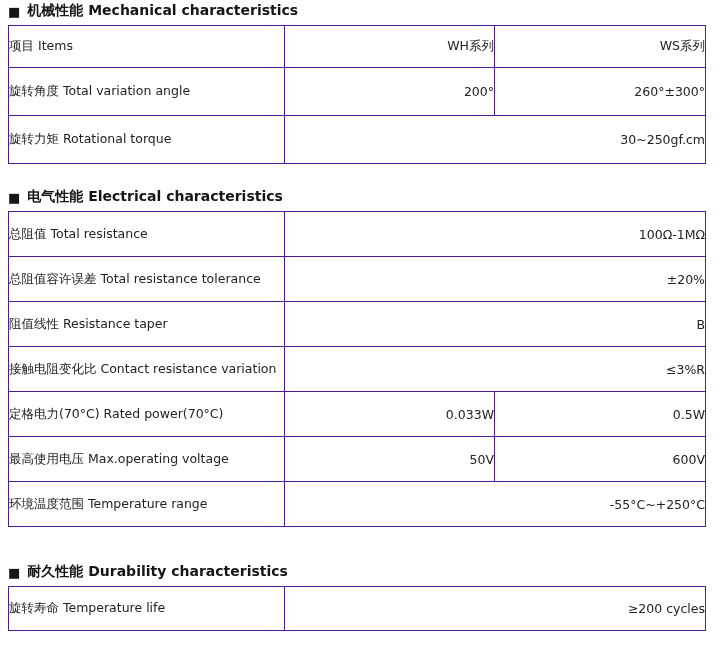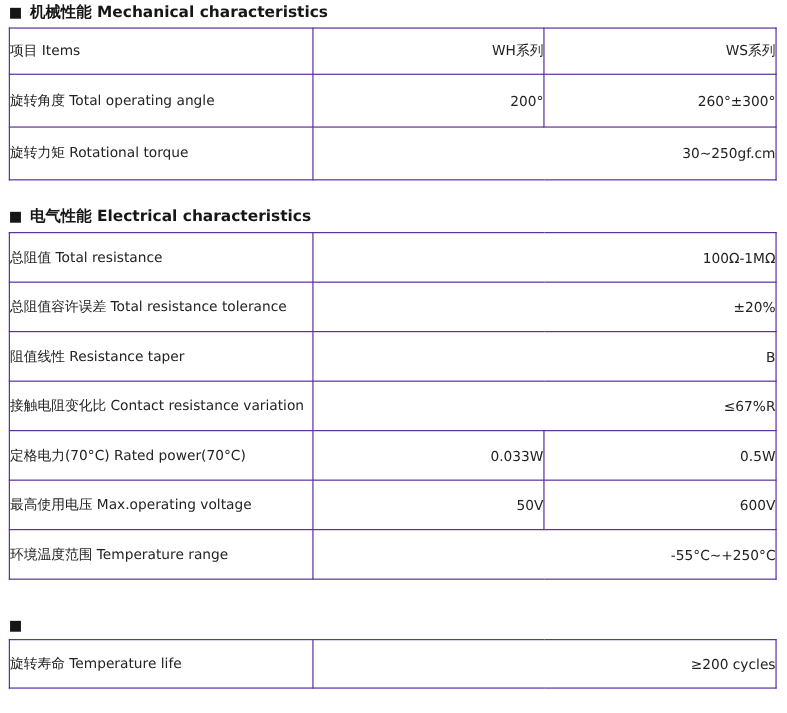--- a/index.html
+++ b/index.html
@@ -79,21 +79,21 @@
         <col style="width:210px">
         <col style="width:211px">
       </colgroup>
     <tbody>
         <tr class="t1-hdr">
       <td class="label">项目 Items</td>
       <td class="val">WH系列</td>
       <td class="val">WS系列</td>
     </tr>
     <tr class="t1-row">
-      <td class="label">旋转角度 Total operating angle</td>
+      <td class="label">旋转角度 Total variation angle</td>
       <td class="val">200°</td>
       <td class="val">260°±300°</td>
     </tr>
     <tr class="t1-row">
       <td class="label">旋转力矩 Rotational torque</td>
       <td class="val" colspan="2">30~250gf.cm</td>
     </tr>
   </tbody>
     </table>
 
@@ -118,21 +118,21 @@
     <tr class="t2-row">
       <td class="label">总阻值容许误差 Total resistance tolerance</td>
       <td class="val" colspan="2">±20%</td>
     </tr>
     <tr class="t2-row">
       <td class="label">阻值线性 Resistance taper</td>
       <td class="val" colspan="2">B</td>
     </tr>
     <tr class="t2-row">
       <td class="label">接触电阻变化比 Contact resistance variation</td>
-      <td class="val" colspan="2">≤67%R</td>
+      <td class="val" colspan="2">≤3%R</td>
     </tr>
     <tr class="t2-row">
       <td class="label">定格电力(70°C) Rated power(70°C)</td>
       <td class="val">0.033W</td>
       <td class="val">0.5W</td>
     </tr>
     <tr class="t2-row">
       <td class="label">最高使用电压 Max.operating voltage</td>
       <td class="val">50V</td>
       <td class="val">600V</td>
@@ -141,20 +141,21 @@
       <td class="label">环境温度范围 Temperature range</td>
       <td class="val" colspan="2">-55°C~+250°C</td>
     </tr>
   </tbody>
     </table>
 
   <div class="gap-b"></div>
 
   <div class="sec-title">
     <span class="sec-marker">■</span>
+    <span>耐久性能 Durability characteristics</span>
   </div>
 
   <table class="spec">
     <colgroup>
         <col style="width:276px">
         <col style="width:210px">
         <col style="width:211px">
       </colgroup>
     <tbody>
         <tr class="t3-row">

